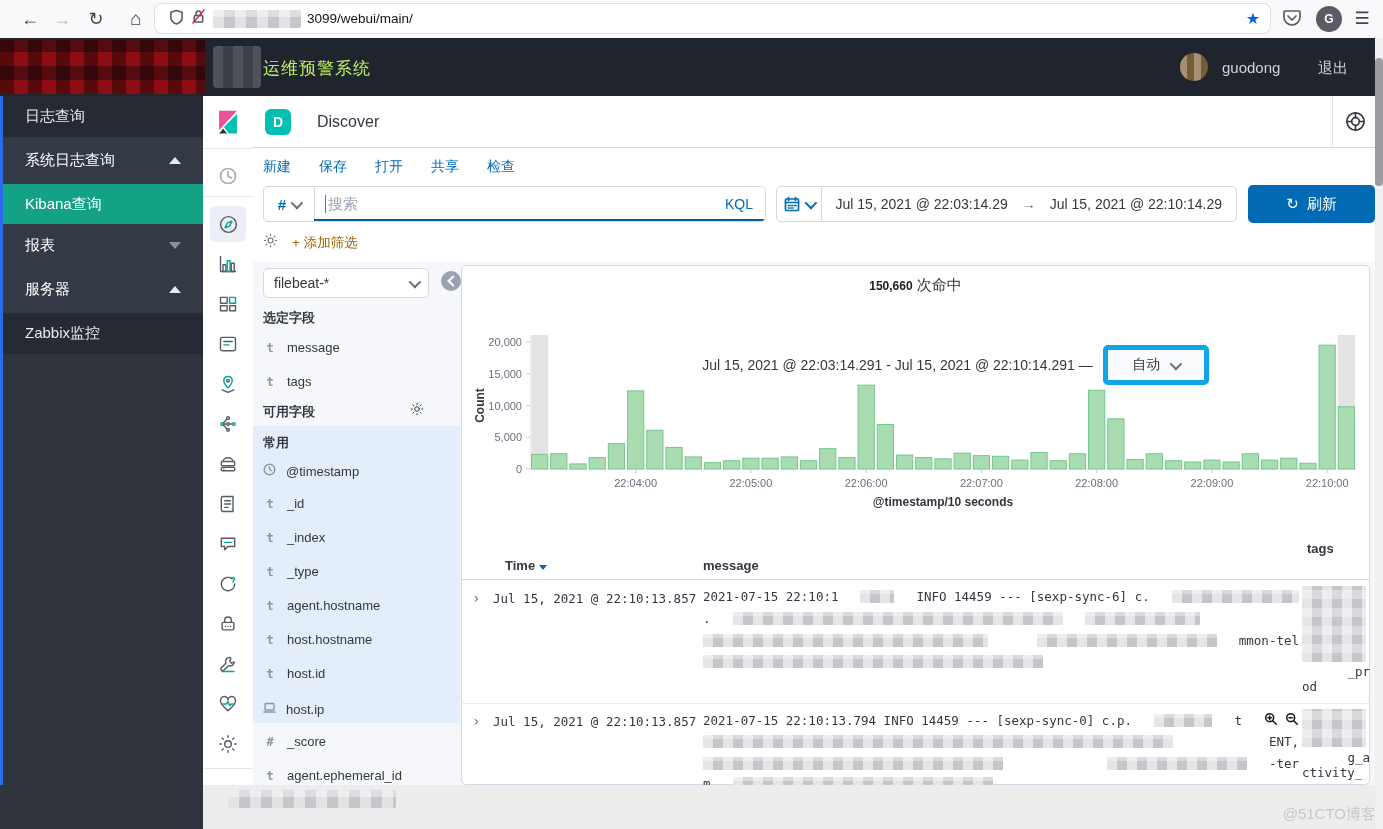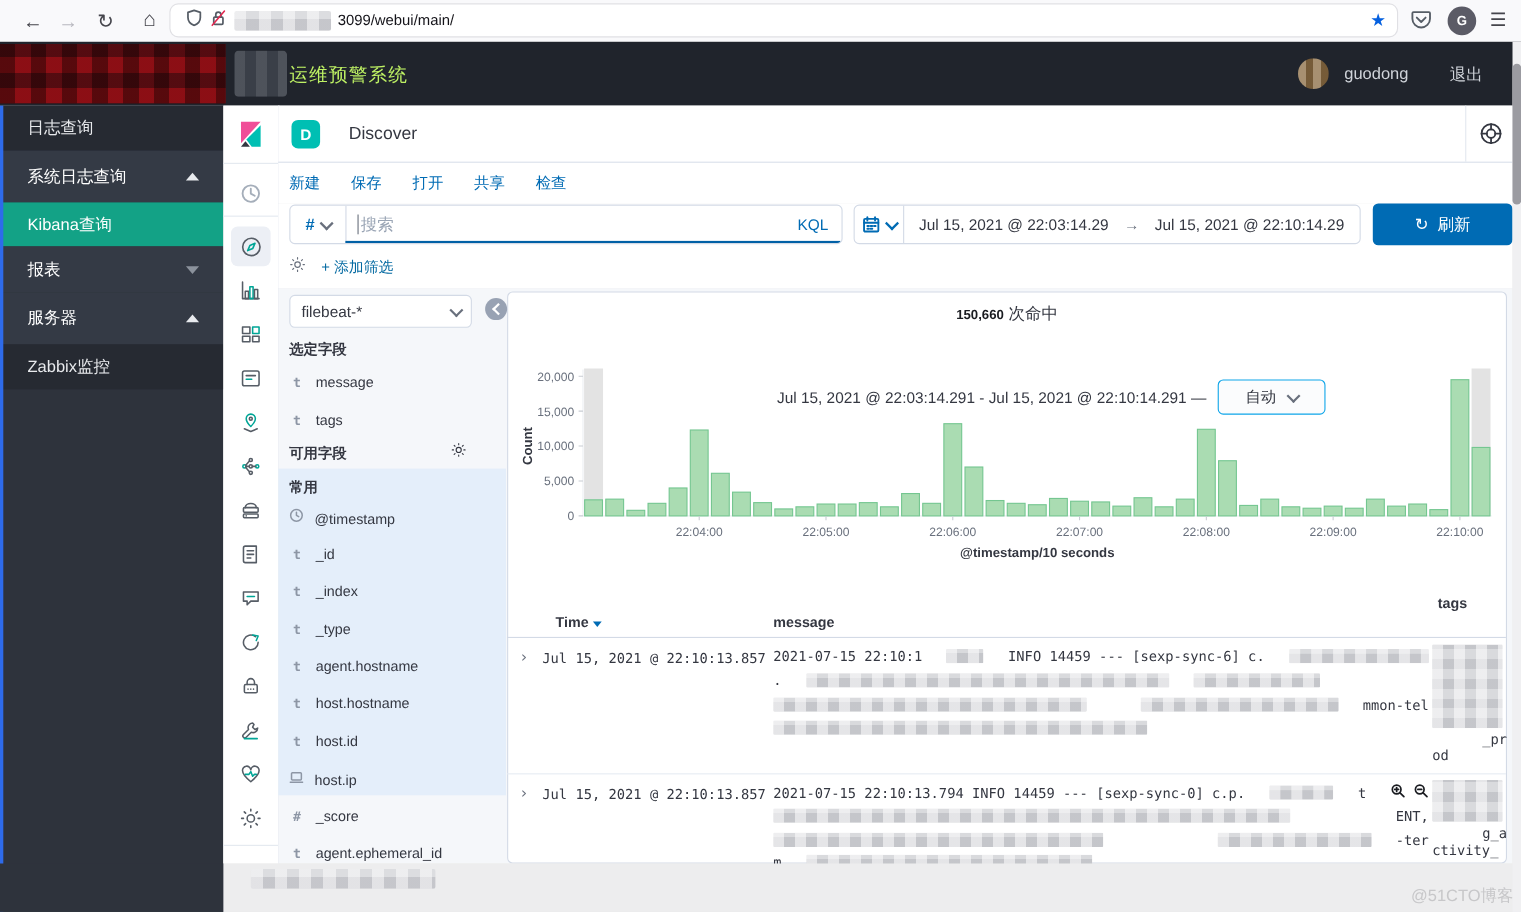--- a/index.html
+++ b/index.html
@@ -56,39 +56,39 @@
   .caret{width:1px;height:18px;background:#69707d;margin-right:2px;}
   .placeholder{color:#9aa5b5;font-size:15px;}
   .kql{padding:0 12px;color:#006bb4;font-size:14px;cursor:pointer;}
   .qunderline{position:absolute;left:50px;right:1px;bottom:0;height:2px;background:#0060a6;}
   .datebox{left:776px;top:186px;width:461px;height:36px;background:#fff;border:1px solid #d3dae6;border-radius:5px;display:flex;align-items:center;box-sizing:border-box;}
   .dateseg{width:54px;height:100%;border-right:1px solid #d3dae6;display:flex;align-items:center;justify-content:center;gap:5px;cursor:pointer;}
   .datetext{font-size:14px;color:#343741;padding:0 14px;cursor:pointer;white-space:nowrap;}
   .date-arrow{color:#69707d;font-size:14px;}
   .refreshbtn{left:1248px;top:185px;width:127px;height:38px;background:#006bb4;border-radius:5px;color:#fff;font-size:15px;display:flex;align-items:center;justify-content:center;gap:8px;cursor:pointer;}
   .filterrow{left:263px;top:233px;display:flex;align-items:center;gap:14px;}
-  .addfilter{color:#0369a1;font-size:13.5px;cursor:pointer;}
+  .addfilter{color:#a16207;font-size:13.5px;cursor:pointer;}
   
   .kgrey{left:253px;top:262px;width:1122px;height:523px;background:#f5f7fa;}
   .idxbox{left:263px;top:268px;width:166px;height:30px;background:#fff;border:1px solid #d3dae6;border-radius:5px;display:flex;align-items:center;box-sizing:border-box;padding:0 10px;cursor:pointer;}
   .idxname{font-size:14px;color:#343741;flex:1;}
   .collapsecirc{left:441px;top:271px;width:20px;height:20px;border-radius:50%;background:#98a2b3;display:flex;align-items:center;justify-content:center;cursor:pointer;}
   .collapsecirc .chev{border-color:#fff;transform:rotate(135deg);width:6px;height:6px;margin-left:3px;}
   .fldhdr{font-size:13px;font-weight:bold;color:#343741;}
   .fldrow{position:absolute;left:263px;display:flex;align-items:center;gap:10px;cursor:pointer;width:180px;}
   .fbadge{width:14px;text-align:center;color:#8d96a5;font-size:12px;font-weight:bold;font-family:"DejaVu Sans Mono",monospace;}
   .fname{font-size:13px;color:#343741;}
   .popular{left:253px;top:426px;width:207px;height:297px;background:#e4eefa;}
   
   .panel{left:461px;top:265px;width:909px;height:520px;background:#fff;border:1px solid #d3dae6;border-radius:5px;box-sizing:border-box;overflow:hidden;}
   .hits{width:909px;text-align:center;top:276px;left:461px;font-size:15px;color:#343741;}
   .hits b{font-size:12px;color:#1a1c21;}
   .subt{left:461px;top:297px;width:989px;display:flex;align-items:center;justify-content:center;gap:10px;margin-top:48px;}
   .subt-text{font-size:14px;color:#343741;}
-  .intervalbtn{width:96px;height:30px;border:1px solid #0ea5e9;border-radius:5px;background:#fbfcfd;display:flex;align-items:center;justify-content:center;gap:10px;font-size:14px;color:#343741;cursor:pointer;}
+  .intervalbtn{width:96px;height:30px;border:5px solid #0ea5e9;border-radius:5px;background:#fbfcfd;display:flex;align-items:center;justify-content:center;gap:10px;font-size:14px;color:#343741;cursor:pointer;}
   text.ax{font:11px "Liberation Sans",sans-serif;fill:#69707d;}
   text.axl{font:bold 12px "Liberation Sans",sans-serif;fill:#343741;}
   
   .thead{font-size:13px;font-weight:bold;color:#343741;cursor:pointer;}
   .sorttri{display:inline-block;width:0;height:0;border-left:4px solid transparent;border-right:4px solid transparent;border-top:5px solid #006bb4;margin-left:4px;}
   .tline{left:461px;top:579px;width:908px;height:1px;background:#d3dae6;}
   .rline{left:461px;top:703px;width:908px;height:1px;background:#e6ebf2;}
   .mono{font-family:"DejaVu Sans Mono","Liberation Mono",monospace;font-size:12.5px;color:#343741;}
   .expchev{color:#69707d;font-size:14px;cursor:pointer;font-family:"DejaVu Sans Mono",monospace;}
   .msgline{position:absolute;left:703px;width:596px;display:flex;align-items:center;gap:22px;white-space:nowrap;}

